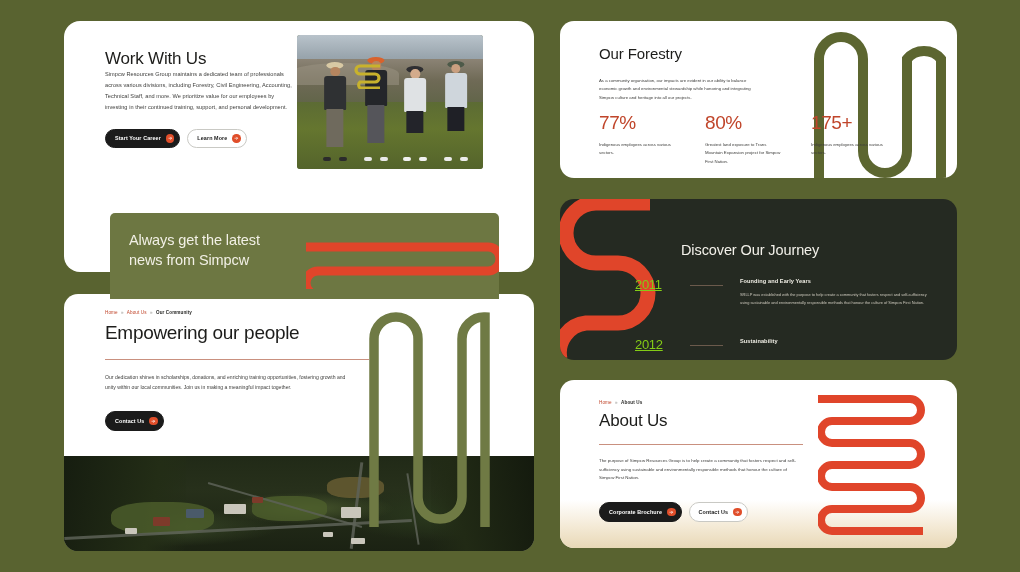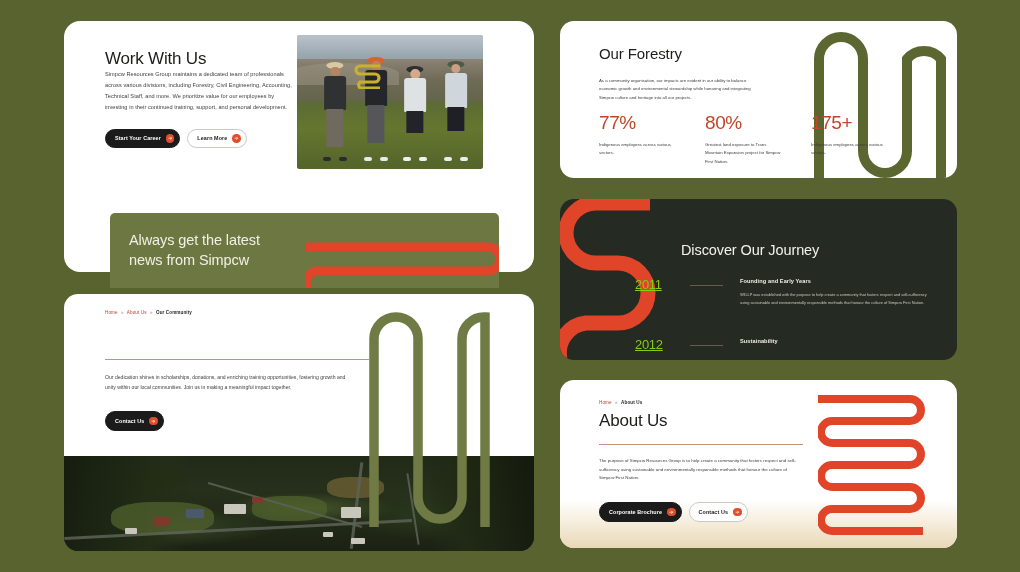--- a/index.html
+++ b/index.html
@@ -142,21 +142,21 @@
     position: absolute;
     left: 287px; top: 42px;
     width: 30px; height: 26px;
     z-index: 4;
   }
 
   
   #news-banner {
     position: absolute;
     left: 110px; top: 213px;
-    width: 389px; height: 75px;
+    width: 389px; height: 86px;
     background: #6D7742;
     border-radius: 5px 5px 0 0;
     overflow: hidden;
     z-index: 2;
   }
   .news-text {
     position: absolute;
     left: 19px; top: 18px;
     font-size: 14.5px;
     line-height: 1.35;
@@ -441,20 +441,21 @@
   <div class="card" id="card-people">
 
     <div class="crumb">
       <span class="c-link">Home</span>
       <span class="c-sep">»</span>
       <span class="c-link">About Us</span>
       <span class="c-sep">»</span>
       <span class="c-cur">Our Community</span>
     </div>
 
+    <div class="h-people">Empowering our people</div>
     <div class="rule-people"></div>
     <div class="p-people">Our dedication shines in scholarships, donations, and enriching training opportunities, fostering growth and unity within our local communities. Join us in making a meaningful impact together.</div>
 
     <div id="people-btn" class="btn btn-dark">
       <span>Contact Us</span>
       <span class="btn-arrow">
         <svg viewBox="0 0 10 10">
             <path d="M2 5h6M5.5 2.5L8 5 5.5 7.5" stroke="#fff" stroke-width="1.4" fill="none" stroke-linecap="round" stroke-linejoin="round"></path>
           </svg>
       </span>

